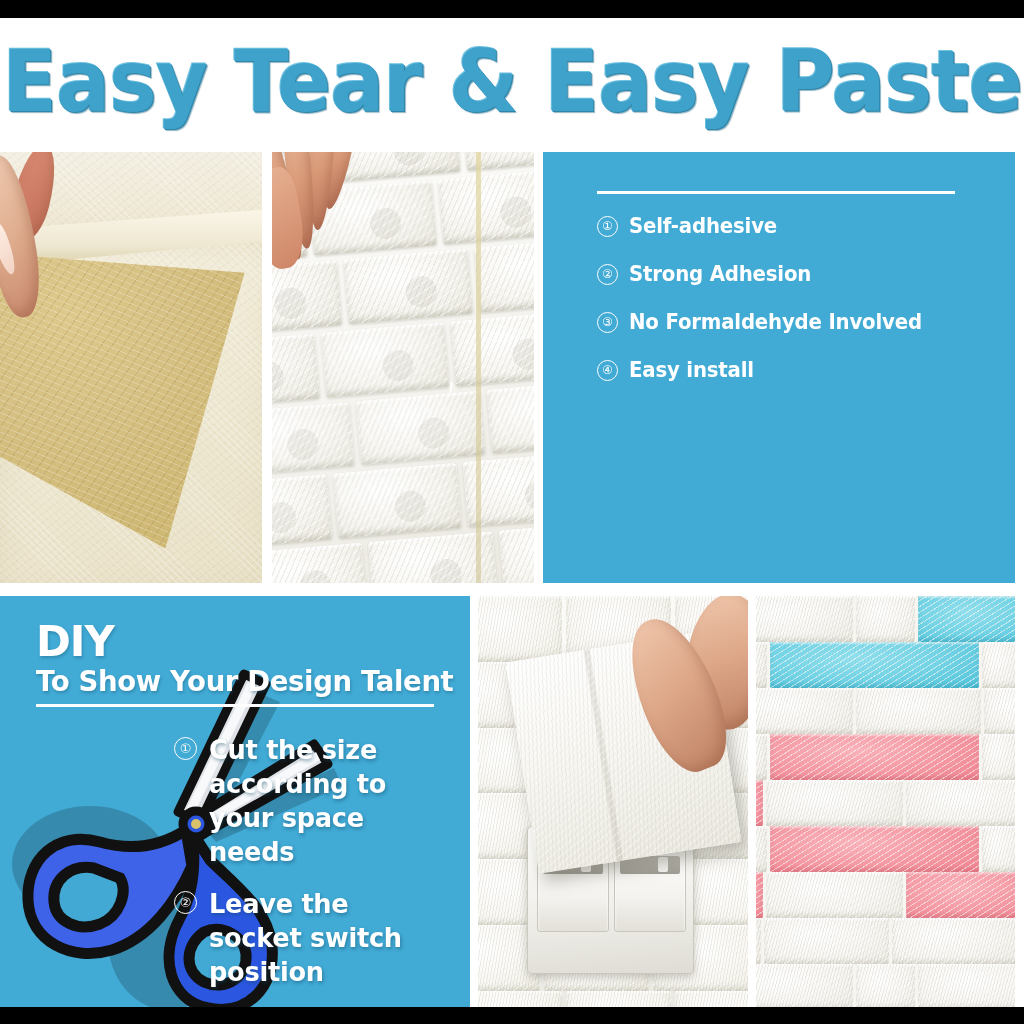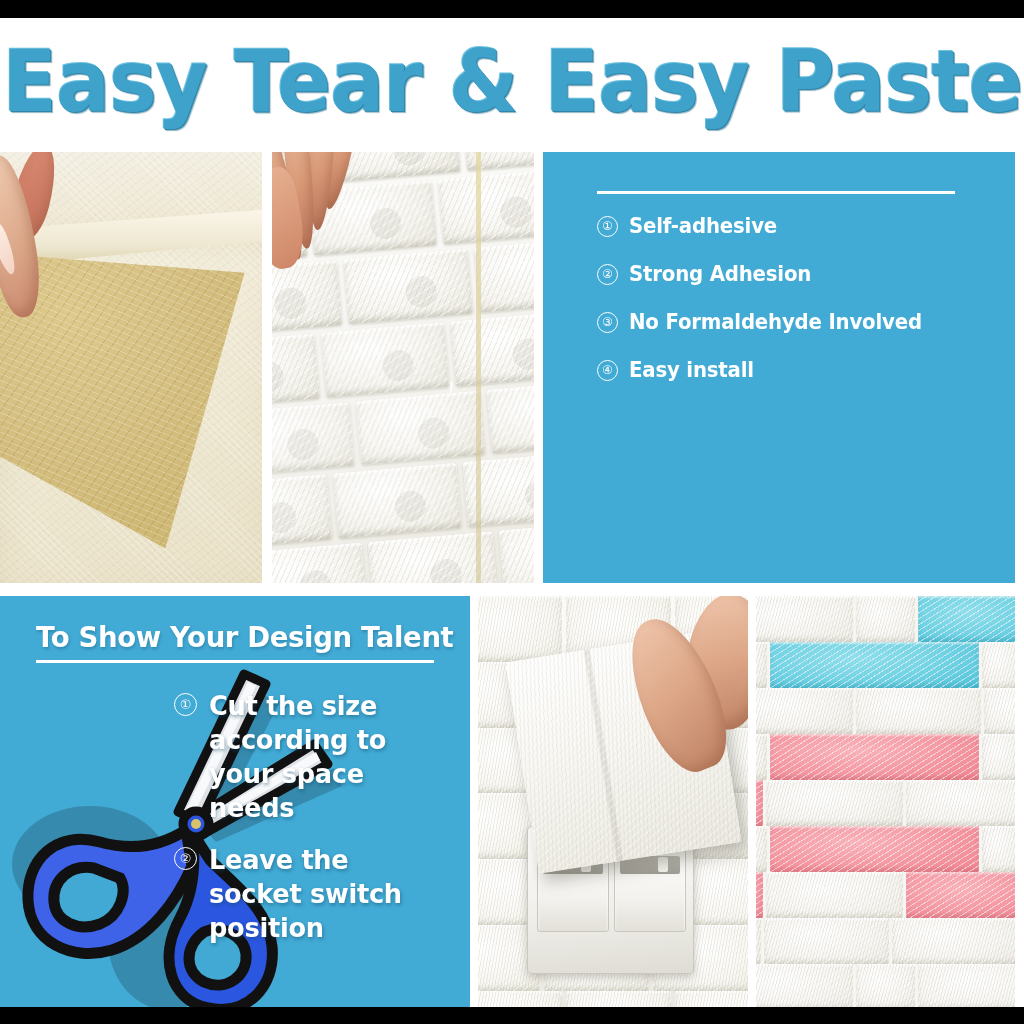--- a/index.html
+++ b/index.html
@@ -601,20 +601,21 @@
                    C238 400 268 372 264 330
                    C260 292 226 268 202 244 Z" fill="#2b57e0" stroke="#111" stroke-width="11" stroke-linejoin="round"></path>
           <path d="M196 316 C176 330 176 356 196 366 C218 376 240 360 238 338 C236 320 214 308 196 316 Z" fill="#41a9d4" stroke="#111" stroke-width="11"></path>
 
           <circle cx="188" cy="208" r="13" fill="#2b57e0" stroke="#111" stroke-width="9"></circle>
           <circle cx="188" cy="208" r="5" fill="#d9c26a"></circle>
         </g>
       </svg>
 
       <div class="diy-inner">
+        <div class="diy-kicker">DIY</div>
         <div class="diy-sub">To Show Your Design Talent</div>
         <div class="diy-rule"></div>
 
         <div class="diy-steps">
           <div class="diy-step indent">
             <span class="num-circle">①</span>
             <span class="diy-text">Cut the size according to your space needs</span>
           </div>
           <div class="diy-step indent2">
             <span class="num-circle">②</span>

